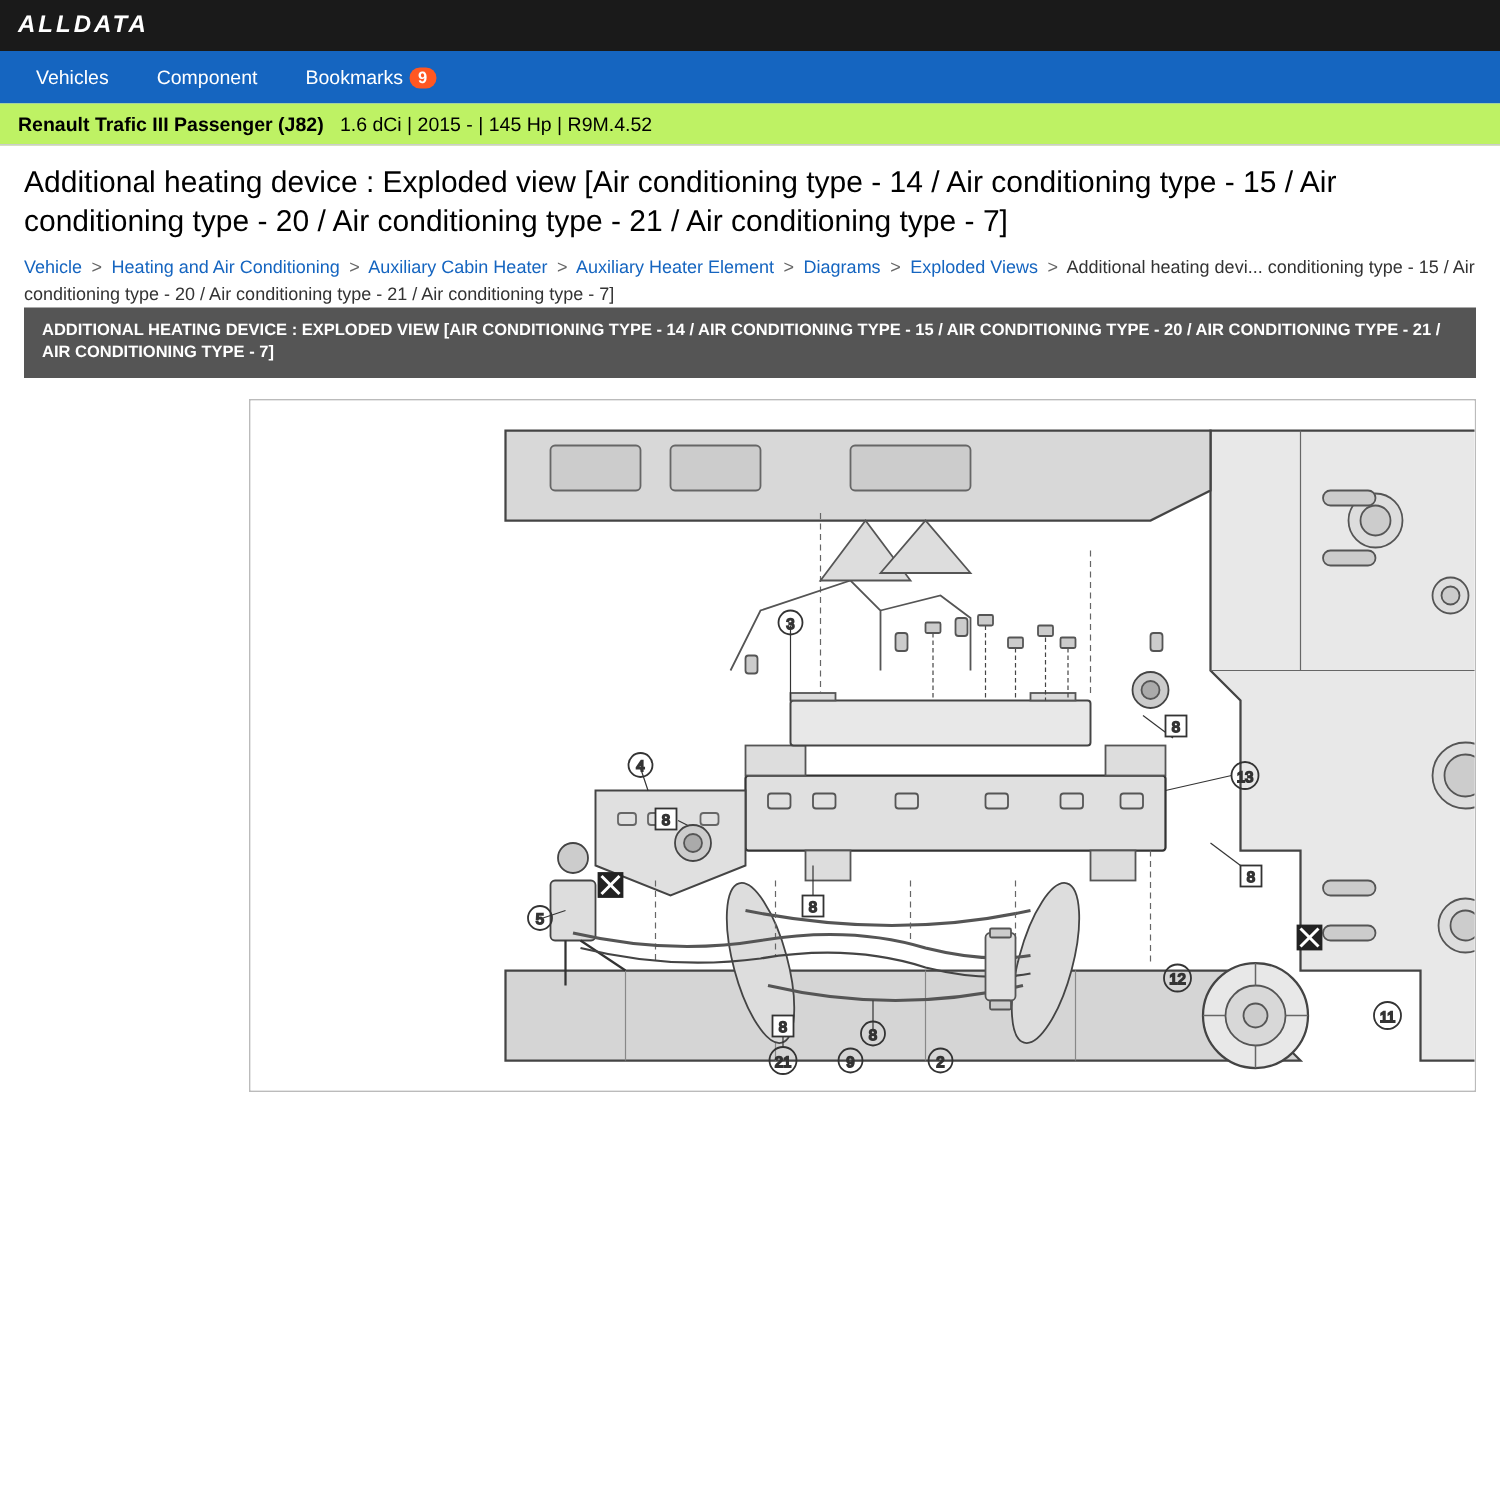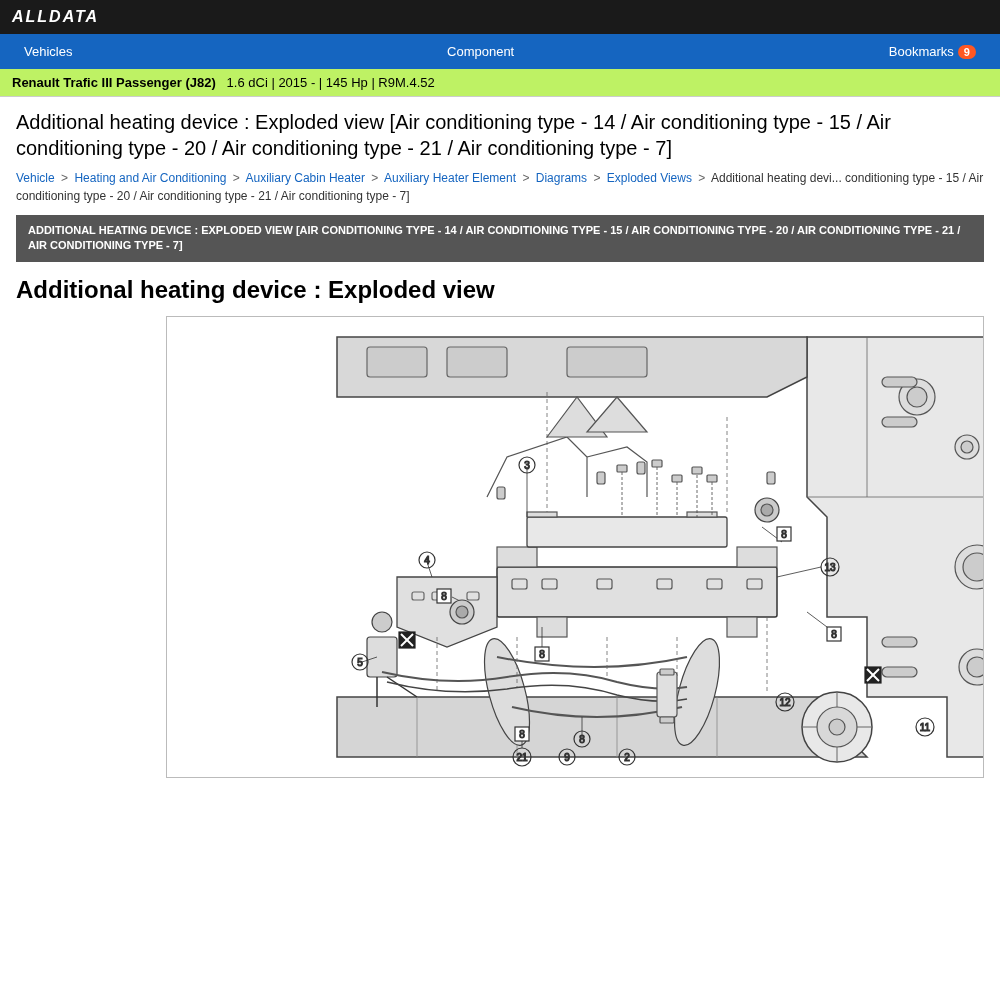--- a/index.html
+++ b/index.html
@@ -19,21 +19,20 @@
       letter-spacing: 2px;
       font-style: italic;
     }
 
     
     #navbar {
       background: #1565c0;
       padding: 0 8px;
       display: flex;
       align-items: stretch;
-      justify-content: space-between;
     }
     .nav-item {
       color: white;
       padding: 10px 16px;
       cursor: pointer;
       font-size: 13px;
       display: flex;
       align-items: center;
       gap: 4px;
     }
@@ -66,21 +65,20 @@
       font-weight: normal;
       color: #000;
       margin-bottom: 8px;
       line-height: 1.3;
     }
 
     
     #breadcrumb {
       font-size: 12px;
       color: #333;
-      margin-bottom: 10px;
       line-height: 1.5;
     }
     #breadcrumb a { color: #1565c0; text-decoration: none; }
     #breadcrumb .sep { color: #666; margin: 0 3px; }
 
     
     #banner {
       background: #555;
       color: white;
       font-size: 11px;
@@ -154,21 +152,20 @@
     <span class="sep">&gt;</span>
     <a>Exploded Views</a>
     <span class="sep">&gt;</span>
     <span>Additional heating devi... conditioning type - 15 / Air conditioning type - 20 / Air conditioning type - 21 / Air conditioning type - 7]</span>
   </div>
 
   <div id="banner">
     <span>ADDITIONAL HEATING DEVICE : EXPLODED VIEW [AIR CONDITIONING TYPE - 14 / AIR CONDITIONING TYPE - 15 / AIR CONDITIONING TYPE - 20 / AIR CONDITIONING TYPE - 21 / AIR CONDITIONING TYPE - 7]</span>
   </div>
 
-  <div id="section-heading">Additional heating device : Exploded view</div>
 
   <div id="diagram-container">
     <svg id="diagram-svg" viewBox="0 0 850 460" xmlns="http://www.w3.org/2000/svg">
 
       <rect width="850" height="460" fill="white"></rect>
 
       <g stroke="#333" stroke-width="1.2" fill="none">
 
         <path d="M680,20 L830,20 L850,40 L850,440 L780,440 L780,380 L700,380 L700,300 L660,300 L660,200 L640,180 L640,20 Z" fill="#e8e8e8" stroke="#444" stroke-width="1.5"></path>
 

